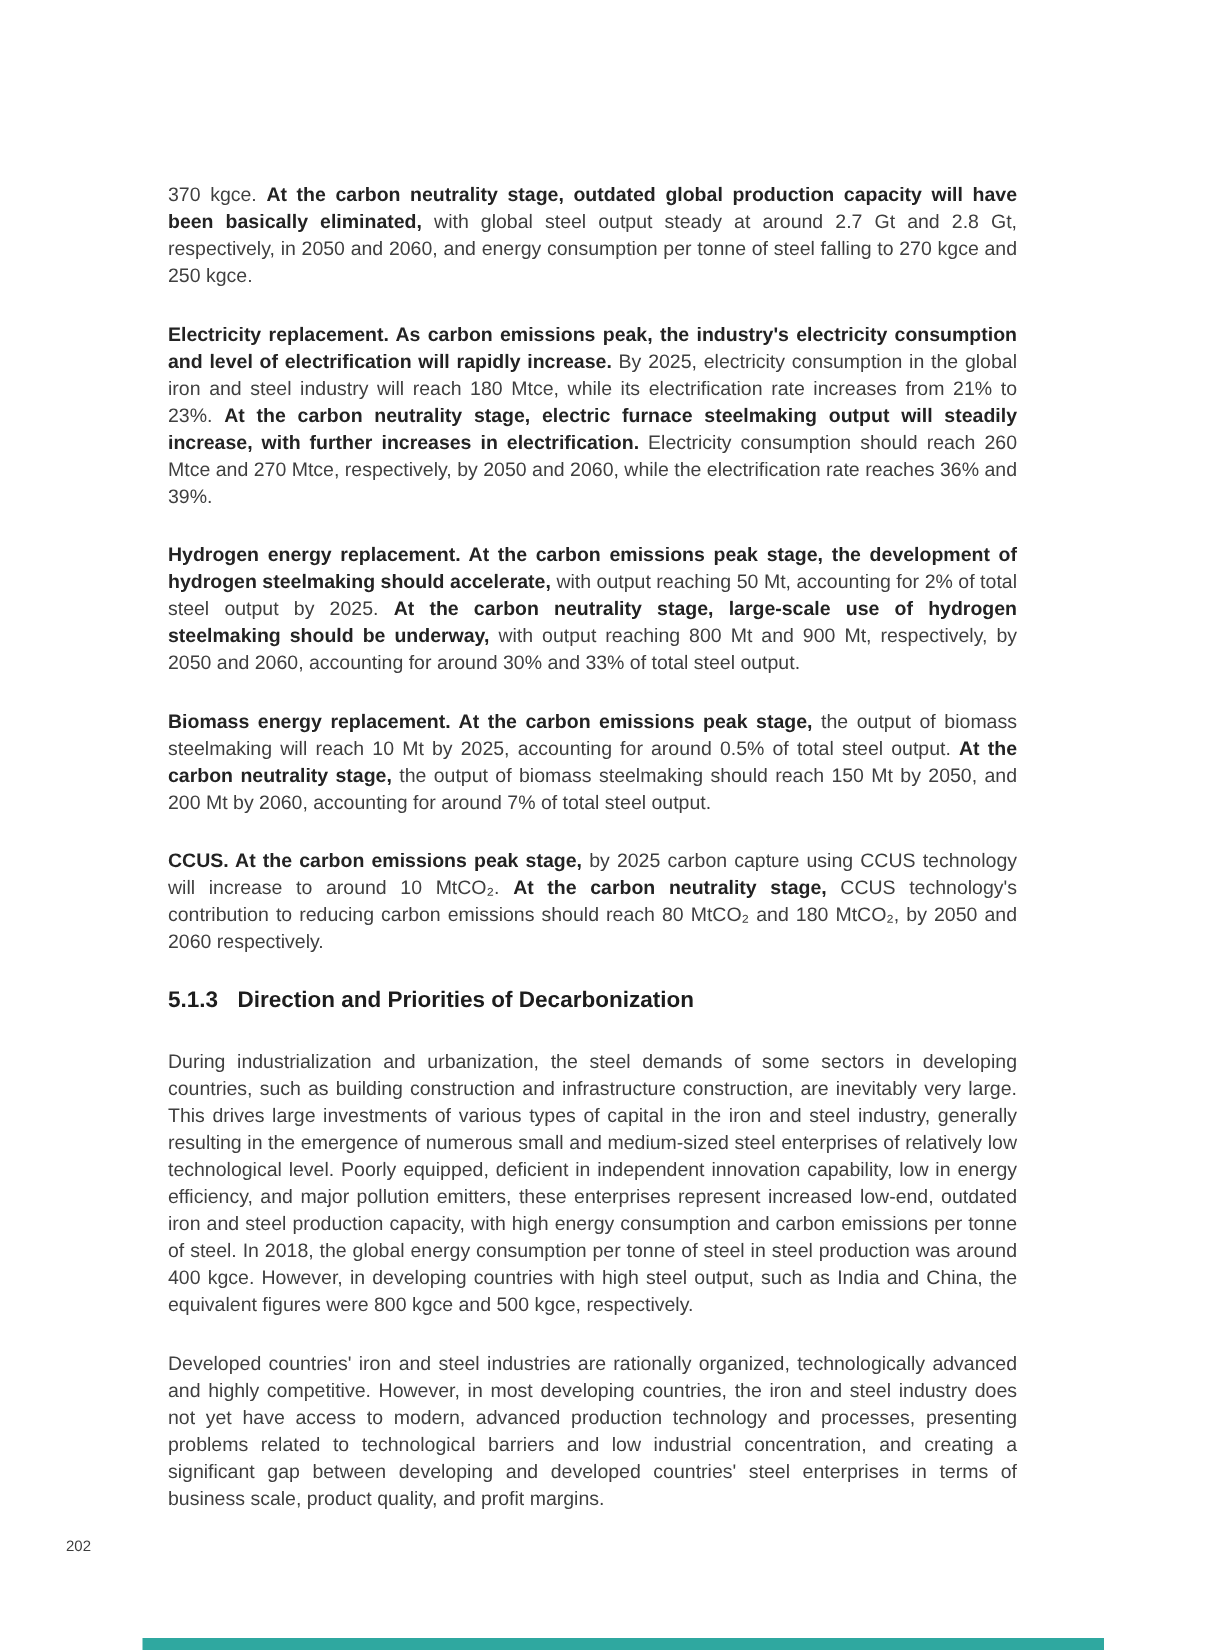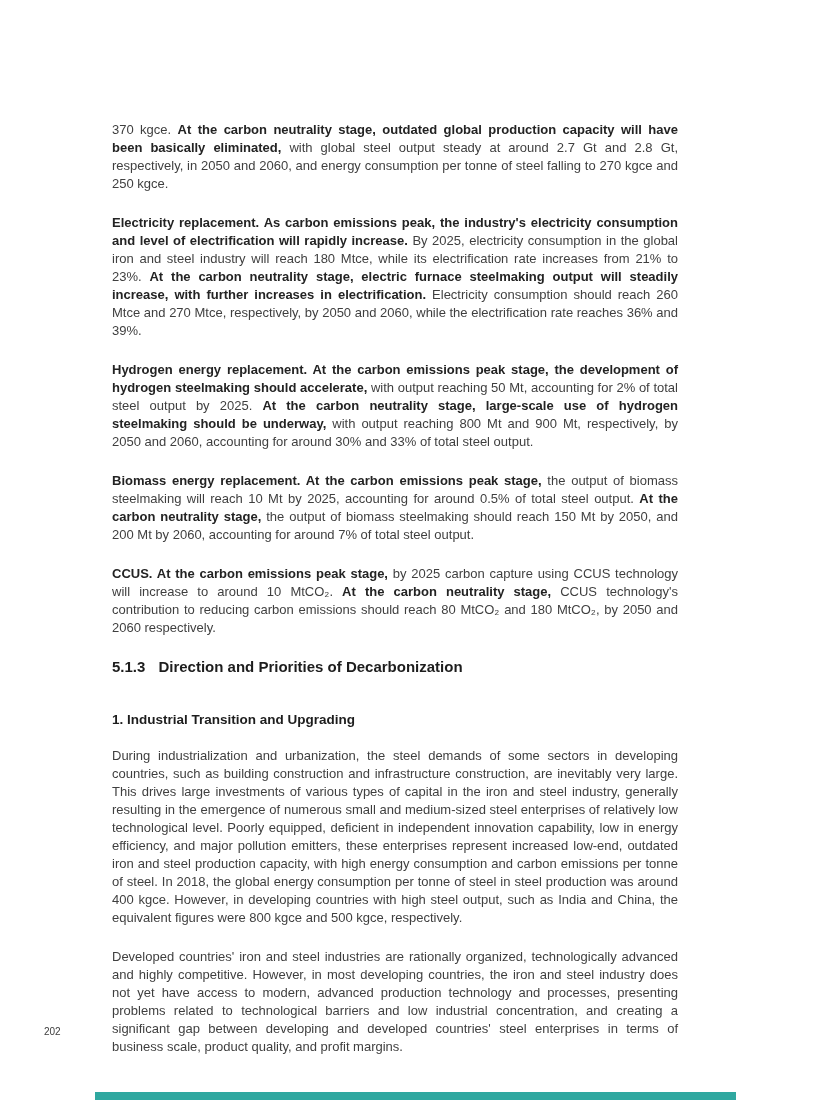--- a/index.html
+++ b/index.html
@@ -24,21 +24,21 @@
     margin: 0 0 21px 0;
     color: #3f3f3f;
   }
   .seg { color: #3f3f3f; }
   .seg.bold { font-weight: bold; color: #232323; }
   h2.section {
     font-size: 15px;
     line-height: 18px;
     font-weight: bold;
     color: #1d1d1d;
-    margin: 13px 0 35px 0;
+    margin: 13px 0 23px 0;
   }
   h2.section .h-num { margin-right: 13px; }
   h3.subsection {
     font-size: 13.5px;
     line-height: 17px;
     font-weight: bold;
     color: #1d1d1d;
     margin: 0 0 19px 0;
   }
   .page-number {
@@ -61,19 +61,18 @@
 <body>
 
 <div class="page">
   <div class="content" id="content">
       <p class="para"><span class="seg">370 kgce. </span><span class="seg bold">At the carbon neutrality stage, outdated global production capacity will have been basically eliminated, </span><span class="seg">with global steel output steady at around 2.7 Gt and 2.8 Gt, respectively, in 2050 and 2060, and energy consumption per tonne of steel falling to 270 kgce and 250 kgce.</span></p>
       <p class="para"><span class="seg bold">Electricity replacement. As carbon emissions peak, the industry's electricity consumption and level of electrification will rapidly increase. </span><span class="seg">By 2025, electricity consumption in the global iron and steel industry will reach 180 Mtce, while its electrification rate increases from 21% to 23%. </span><span class="seg bold">At the carbon neutrality stage, electric furnace steelmaking output will steadily increase, with further increases in electrification. </span><span class="seg">Electricity consumption should reach 260 Mtce and 270 Mtce, respectively, by 2050 and 2060, while the electrification rate reaches 36% and 39%.</span></p>
       <p class="para"><span class="seg bold">Hydrogen energy replacement. At the carbon emissions peak stage, the development of hydrogen steelmaking should accelerate, </span><span class="seg">with output reaching 50 Mt, accounting for 2% of total steel output by 2025. </span><span class="seg bold">At the carbon neutrality stage, large-scale use of hydrogen steelmaking should be underway, </span><span class="seg">with output reaching 800 Mt and 900 Mt, respectively, by 2050 and 2060, accounting for around 30% and 33% of total steel output.</span></p>
       <p class="para"><span class="seg bold">Biomass energy replacement. At the carbon emissions peak stage, </span><span class="seg">the output of biomass steelmaking will reach 10 Mt by 2025, accounting for around 0.5% of total steel output. </span><span class="seg bold">At the carbon neutrality stage, </span><span class="seg">the output of biomass steelmaking should reach 150 Mt by 2050, and 200 Mt by 2060, accounting for around 7% of total steel output.</span></p>
       <p class="para"><span class="seg bold">CCUS. At the carbon emissions peak stage, </span><span class="seg">by 2025 carbon capture using CCUS technology will increase to around 10 MtCO₂. </span><span class="seg bold">At the carbon neutrality stage, </span><span class="seg">CCUS technology's contribution to reducing carbon emissions should reach 80 MtCO₂ and 180 MtCO₂, by 2050 and 2060 respectively.</span></p>
       <h2 class="section"><span class="h-num">5.1.3</span><span class="h-text">Direction and Priorities of Decarbonization</span></h2>
-      <h3 class="subsection">1. Industrial Transition and Upgrading</h3>
       <p class="para"><span class="seg">During industrialization and urbanization, the steel demands of some sectors in developing countries, such as building construction and infrastructure construction, are inevitably very large. This drives large investments of various types of capital in the iron and steel industry, generally resulting in the emergence of numerous small and medium-sized steel enterprises of relatively low technological level. Poorly equipped, deficient in independent innovation capability, low in energy efficiency, and major pollution emitters, these enterprises represent increased low-end, outdated iron and steel production capacity, with high energy consumption and carbon emissions per tonne of steel. In 2018, the global energy consumption per tonne of steel in steel production was around 400 kgce. However, in developing countries with high steel output, such as India and China, the equivalent figures were 800 kgce and 500 kgce, respectively.</span></p>
       <p class="para"><span class="seg">Developed countries' iron and steel industries are rationally organized, technologically advanced and highly competitive. However, in most developing countries, the iron and steel industry does not yet have access to modern, advanced production technology and processes, presenting problems related to technological barriers and low industrial concentration, and creating a significant gap between developing and developed countries' steel enterprises in terms of business scale, product quality, and profit margins.</span></p>
     </div>
   <div class="page-number">202</div>
   <div class="accent-bar" style="background: rgb(47, 168, 160);"></div>
 </div>
 
 </body></html>

